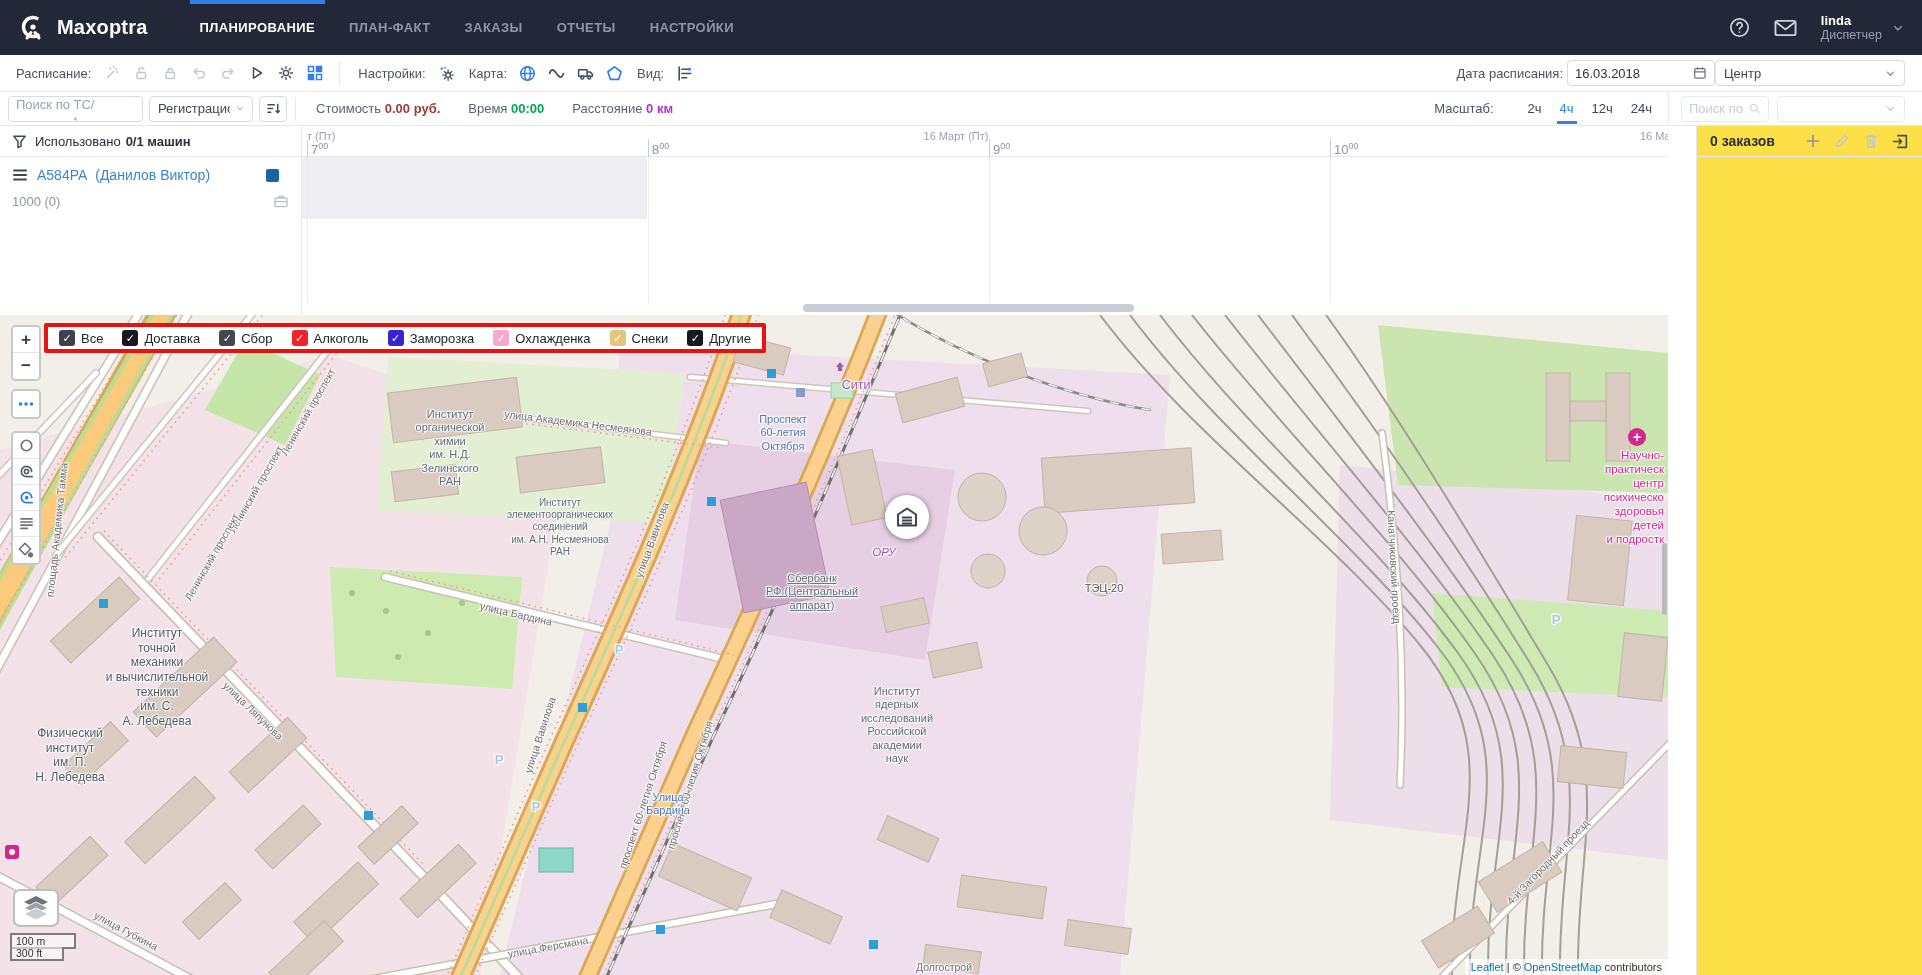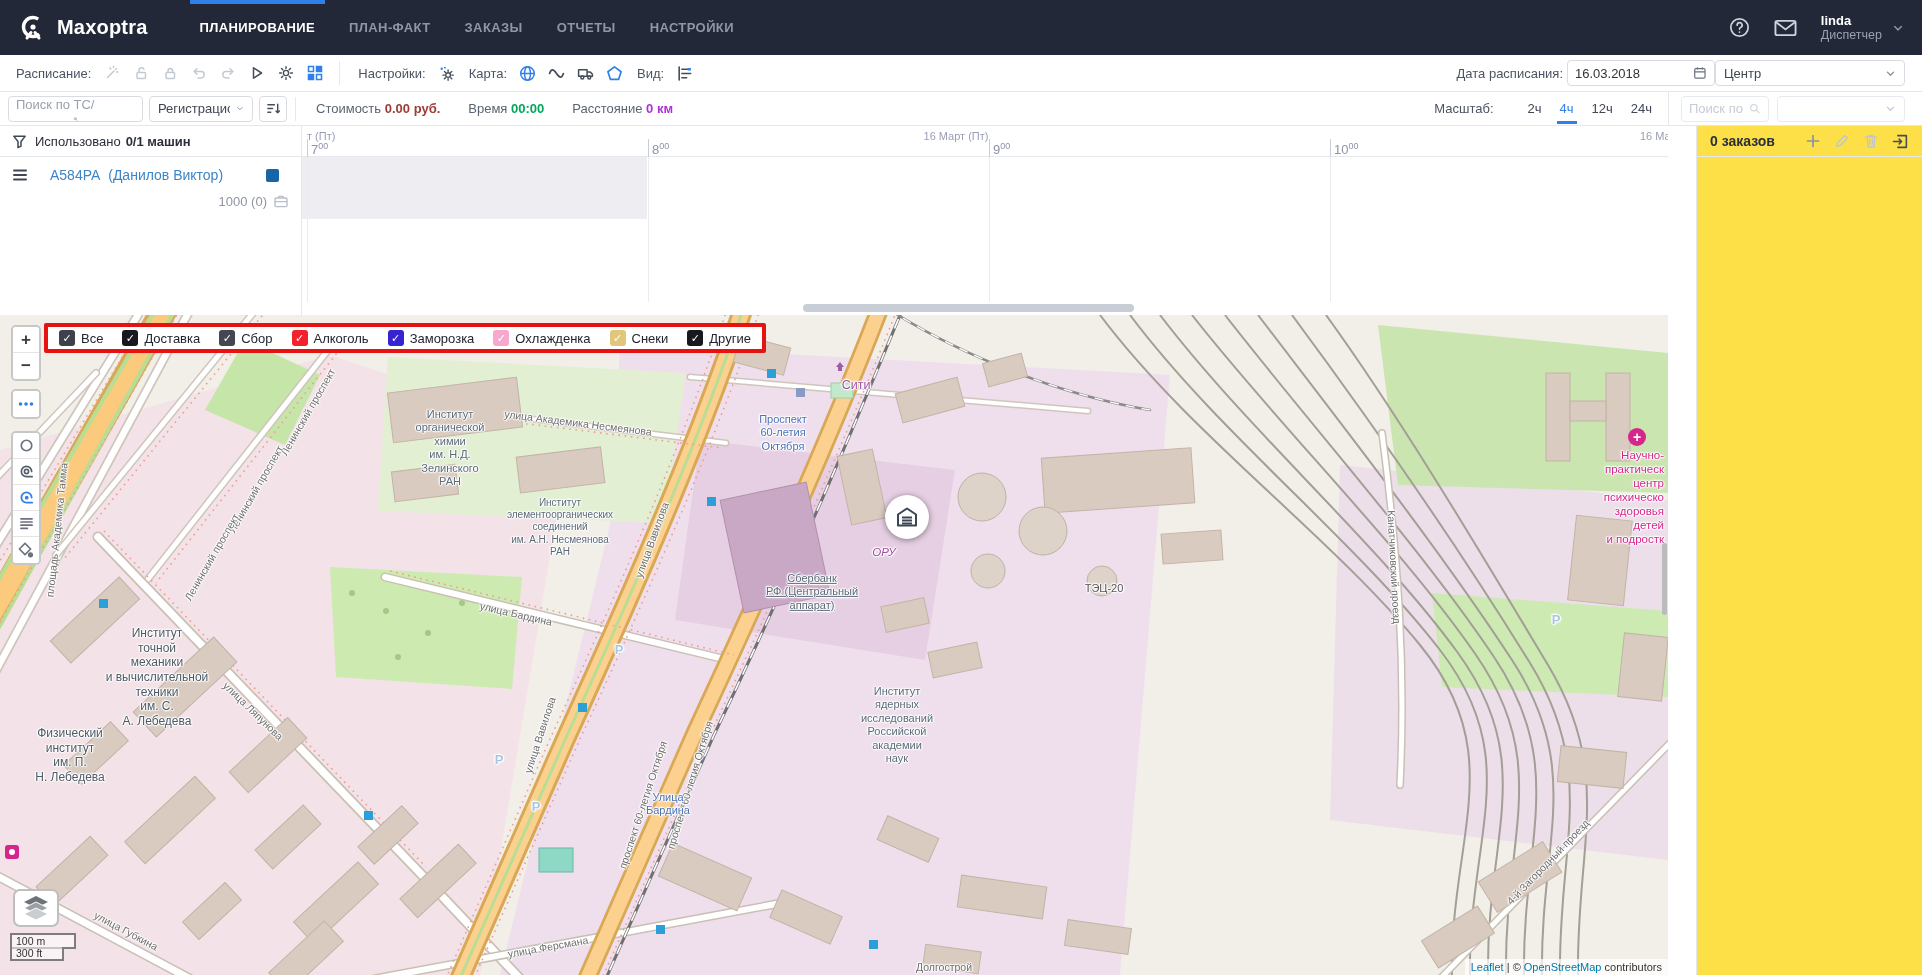--- a/index.html
+++ b/index.html
@@ -37,24 +37,24 @@
   .stat b.cost { color:#9c3c34; } .stat b.time { color:#00a65a; } .stat b.dist { color:#ae30d8; }
   .scalegrp { margin-left:auto; display:flex; align-items:center; gap:18px; margin-right:16px; font-size:13px; color:#4a5462; }
   .scale-opt { position:relative; color:#3f4654; cursor:pointer; }
   .scale-opt.active { color:#2f80e8; }
   .scale-opt.active::after { content:""; position:absolute; left:-3px; right:-3px; bottom:-8px; height:3px; background:#2f80e8; }
   .orders-top { width:254px; height:34px; border-left:1px solid #e4e7ec; display:flex; align-items:center; padding:0 10px 0 12px; gap:8px; }
 
   
   .vehicles { position:absolute; left:0; top:126px; width:302px; height:189px; background:#fff; border-right:1px solid #e4e7ec; }
   .veh-head { height:31px; display:flex; align-items:center; gap:8px; padding:0 12px; border-bottom:1px solid #e4e7ec; font-size:13px; color:#2b2f3a; }
-  .veh-row { display:flex; align-items:center; gap:22px; padding:10px 22px 4px 12px; }
+  .veh-row { display:flex; align-items:center; gap:9px; padding:10px 22px 4px 12px; }
   .veh-link { font-size:14px; color:#3d85c6; cursor:pointer; }
   .veh-square { width:13px; height:13px; background:#1565a7; border-radius:2px; margin-left:auto; cursor:pointer; }
-  .veh-qty { display:flex; align-items:center; justify-content:flex-end; gap:6px; padding:6px 12px; font-size:13px; color:#8f96a2; }
+  .veh-qty { display:flex; align-items:center; justify-content:space-between; gap:6px; padding:6px 12px; font-size:13px; color:#8f96a2; }
 
   
   .timeline { position:absolute; left:302px; top:126px; width:1366px; height:189px; background:#fff; overflow:hidden; }
   .tl-date { position:absolute; top:4px; font-size:11px; color:#9a9db6; white-space:nowrap; }
   .tl-hour { position:absolute; top:15px; font-size:13px; color:#8f92ab; }
   .tl-hour sup { font-size:9px; }
   .tl-tick { position:absolute; top:13px; width:1px; height:18px; background:#c9ccd9; }
   .tl-grid { position:absolute; top:31px; width:1px; height:145px; background:#ebebf2; }
   .tl-hline { position:absolute; left:0; right:0; top:30px; height:1px; background:#e7e7ee; }
   .tl-block { position:absolute; left:0; top:31px; width:345px; height:62px; background:#ededf2; }

